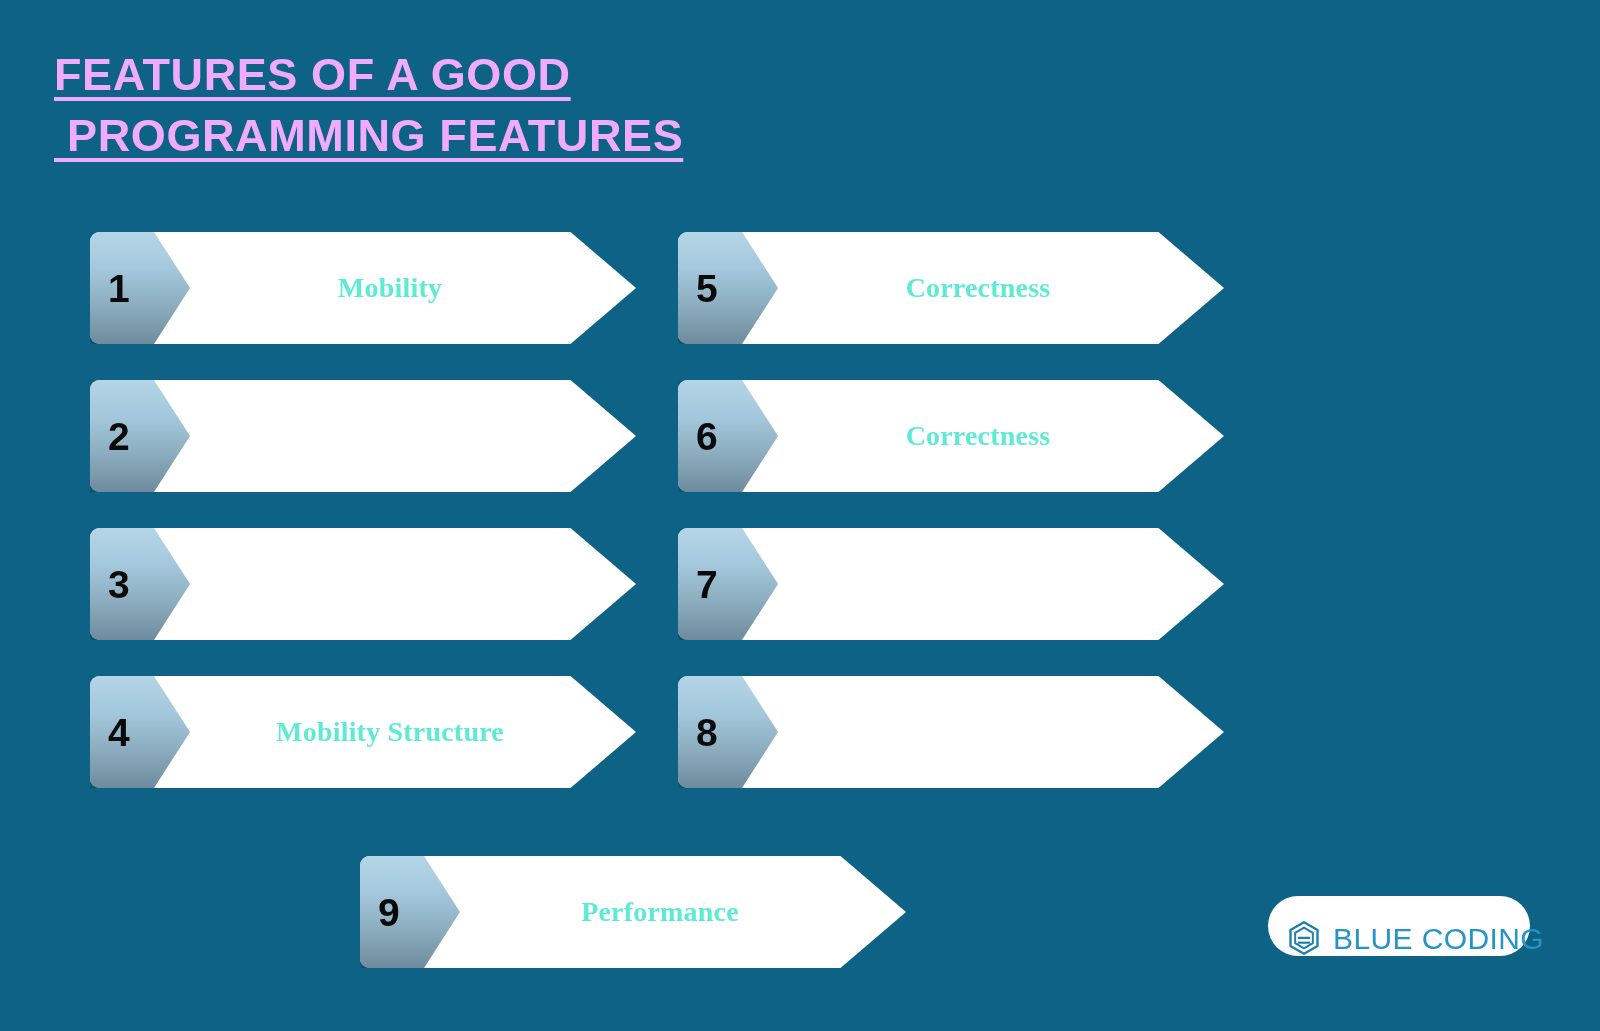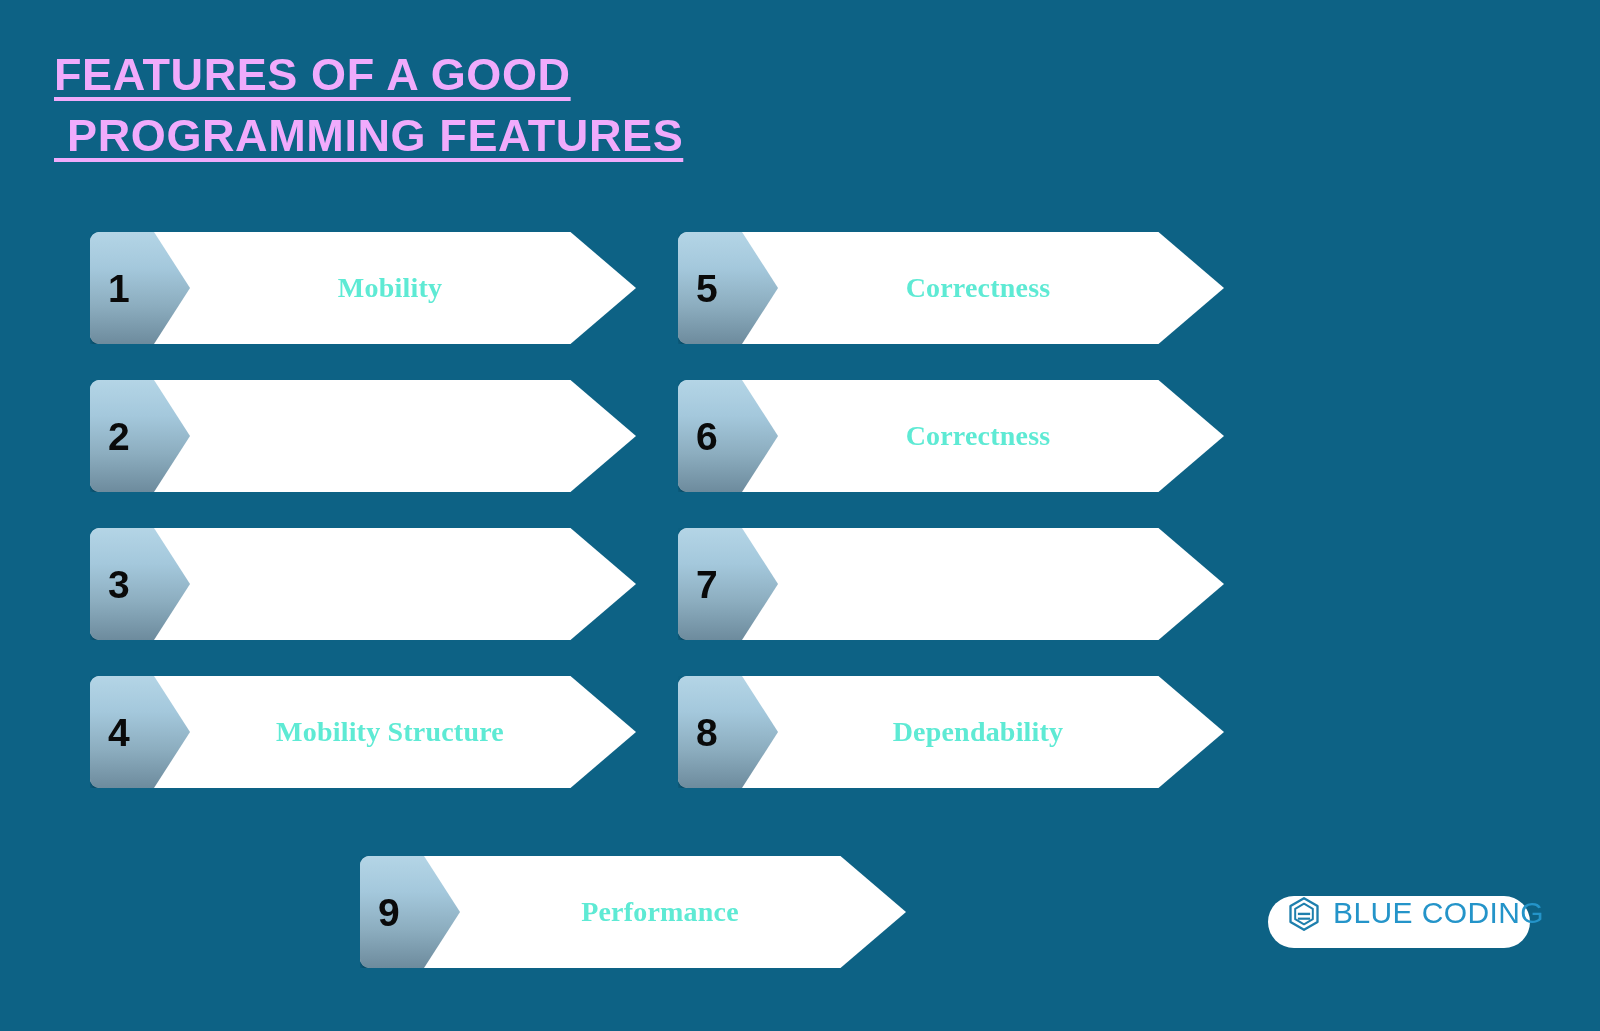--- a/index.html
+++ b/index.html
@@ -115,25 +115,25 @@
     letter-spacing: 0.2px;
     text-align: center;
   }
 
   
   #brand-logo {
     position: absolute;
     left: 1268px;
     top: 896px;
     width: 262px;
-    height: 52px;
+    height: 60px;
     background: #ffffff;
     border-radius: 30px;
     display: flex;
-    align-items: flex-start;
+    align-items: flex-end;
     padding-left: 18px;
     box-sizing: border-box;
   }
   #brand-logo .logo-mark {
     width: 36px;
     height: 36px;
     flex: 0 0 36px;
     display: block;
   }
   #brand-logo .logo-text {
@@ -207,21 +207,20 @@
     <div class="banner-arrow">
       <span class="banner-number">7</span>
     </div>
   </div>
 
   <div class="banner-row col-right r4">
     <div class="banner-plate"></div>
     <div class="banner-arrow">
       <span class="banner-number">8</span>
     </div>
-    <div class="banner-label">Dependability</div>
   </div>
 
   <div class="banner-row col-center r5">
     <div class="banner-plate"></div>
     <div class="banner-arrow">
       <span class="banner-number">9</span>
     </div>
     <div class="banner-label">Performance</div>
   </div>
 

